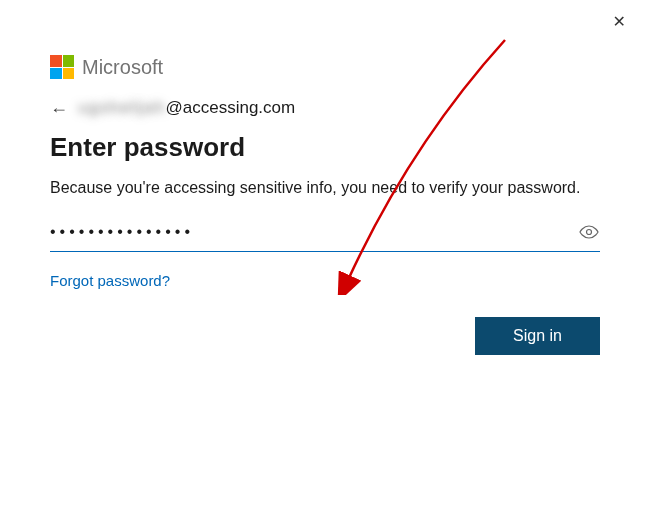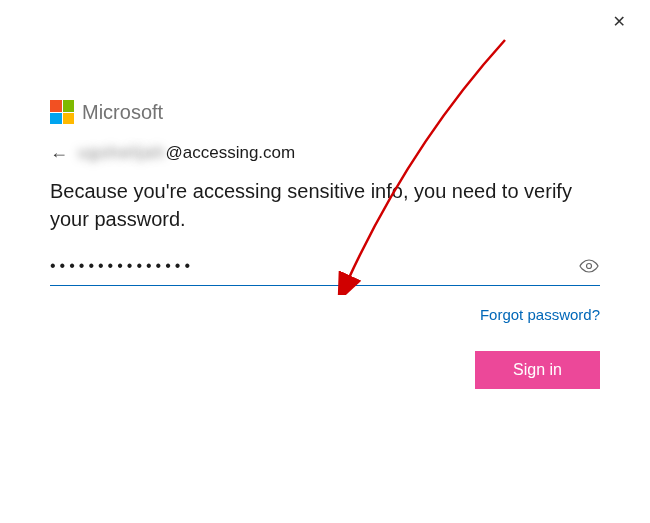--- a/index.html
+++ b/index.html
@@ -21,21 +21,20 @@
       right: 24px;
       font-size: 16px;
       color: #333;
       cursor: pointer;
       background: none;
       border: none;
       font-family: inherit;
     }
     .container {
       padding: 55px 50px 40px 50px;
-      margin-top: 45px;
     }
     .logo-row {
       display: flex;
       align-items: center;
       gap: 8px;
       margin-bottom: 18px;
     }
     .ms-logo {
       width: 24px;
       height: 24px;
@@ -76,21 +75,21 @@
       text-shadow: 0 0 8px rgba(0,0,0,0.5);
       letter-spacing: 1px;
     }
     h1.title {
       font-size: 26px;
       font-weight: 600;
       margin-bottom: 14px;
       color: #1b1b1b;
     }
     .description {
-      font-size: 20px;
+      font-size: 16px;
       color: #1b1b1b;
       line-height: 1.4;
       margin-bottom: 18px;
     }
     .password-row {
       display: flex;
       align-items: center;
       border-bottom: 1px solid #0067b8;
       padding: 4px 0 8px 0;
       margin-bottom: 20px;
@@ -114,29 +113,28 @@
       cursor: pointer;
       color: #666;
     }
     .link {
       display: block;
       color: #0067b8;
       font-size: 15px;
       text-decoration: none;
       margin-bottom: 20px;
       cursor: pointer;
-      text-align: right;
     }
     .button-row {
       display: flex;
       justify-content: flex-end;
       margin-top: 28px;
     }
     .signin-btn {
-      background: #ec4899;
+      background: #0c4a6e;
       color: #fff;
       border: none;
       padding: 10px 38px;
       font-size: 16px;
       cursor: pointer;
       font-family: inherit;
     }
     .annotation-arrow {
       position: absolute;
       top: 35px;
@@ -159,20 +157,21 @@
         <div class="q4"></div>
     </div>
     <span class="brand">Microsoft</span>
   </div>
 
   <div class="identity-row">
     <button class="back-arrow">←</button>
     <span class="identity-text"><span class="obscured">ugohelijah</span><span>@accessing.com</span></span>
   </div>
 
+  <h1 class="title">Enter password</h1>
 
   <p class="description">Because you're accessing sensitive info, you need to verify your password.</p>
 
   <div class="password-row">
     <input type="password" class="password-input" value="●●●●●●●●●●●●●●●" style="">
     <span class="reveal-icon">
       <svg width="20" height="14" viewBox="0 0 20 14" fill="none" stroke="currentColor" stroke-width="1.2">
         <path d="M1 7s3-6 9-6 9 6 9 6-3 6-9 6-9-6-9-6z"></path>
         <circle cx="10" cy="7" r="2.5"></circle>
       </svg>

